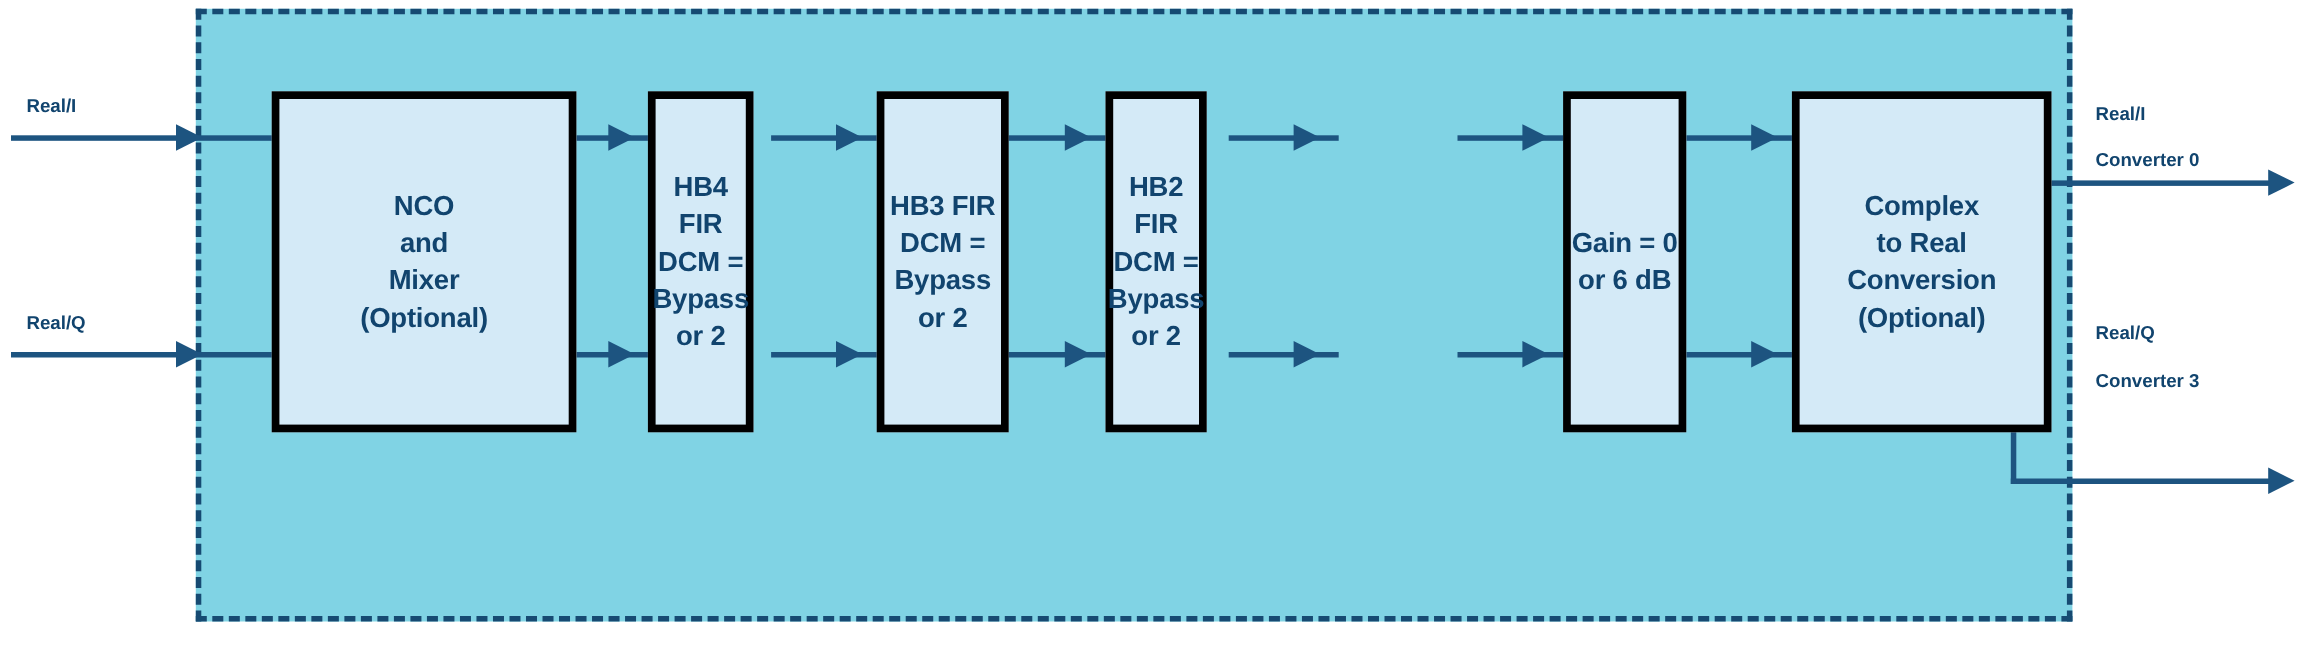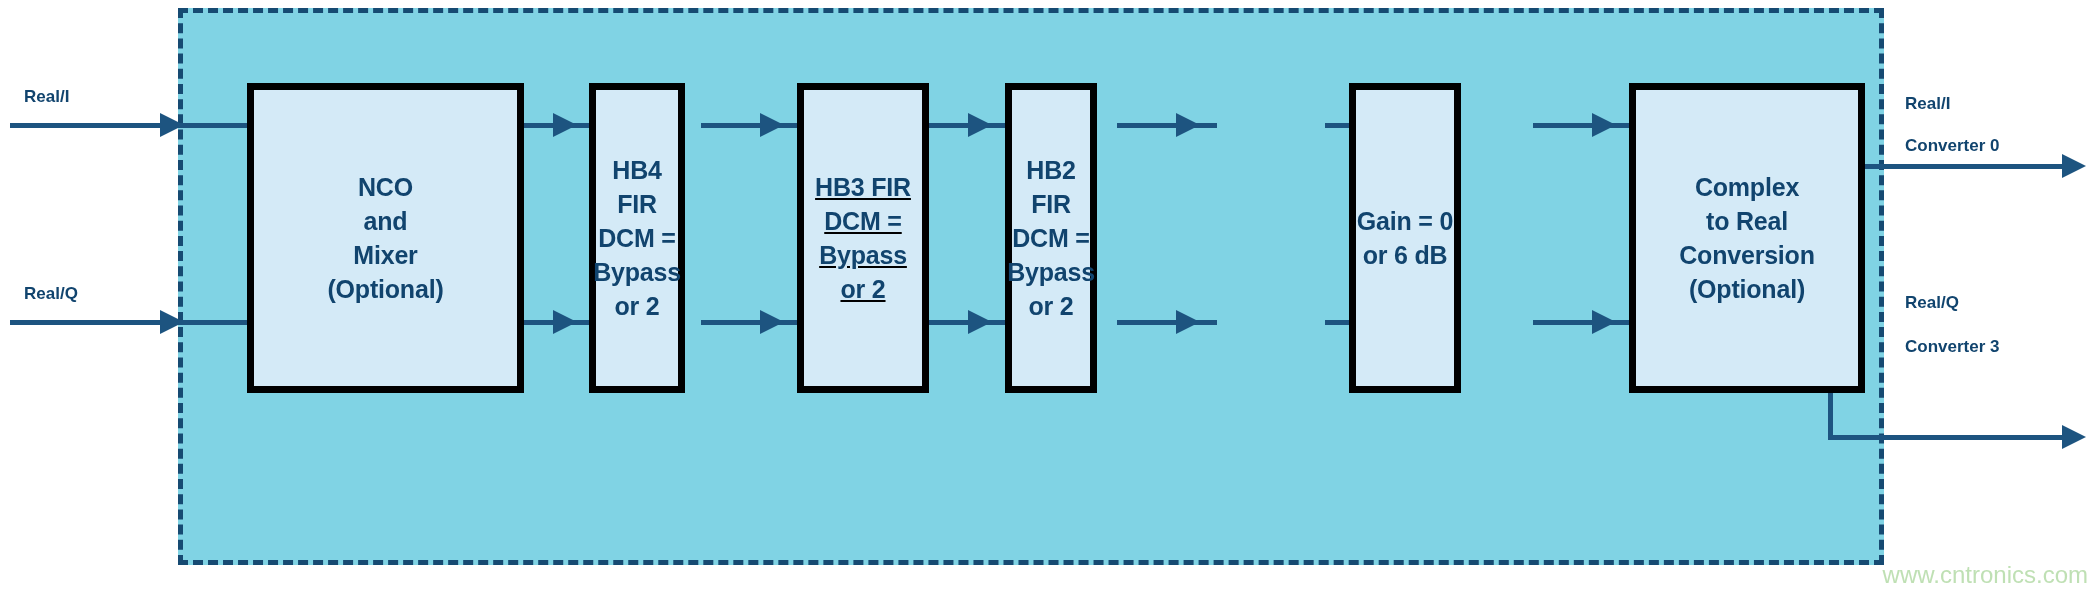--- a/index.html
+++ b/index.html
@@ -138,47 +138,46 @@
 and
 Mixer
 (Optional)</span>
   </div>
   <div class="block" style="left:589px;width:96px;">
     <span class="btext">HB4 FIR
 DCM =
 Bypass
 or 2</span>
   </div>
-  <div class="block" style="left:797px;width:132px;text-decoration:underline;">
+  <div class="block" style="left:797px;width:120px;">
     <span class="btext">HB3 FIR
 DCM =
 Bypass
 or 2</span>
   </div>
   <div class="block" style="left:1005px;width:92px;">
     <span class="btext">HB2 FIR
 DCM =
 Bypass
 or 2</span>
   </div>
-  <div class="block" style="left:1349px;width:112px;">
+  <div class="block" style="left:1421px;width:112px;">
     <span class="btext">Gain = 0
 or 6 dB</span>
   </div>
   <div class="block" style="left:1629px;width:236px;">
     <span class="btext">Complex
 to Real
 Conversion
 (Optional)</span>
   </div>
 
   <div class="edgelabel" style="left:24px;top:87px;">Real/I</div>
   <div class="edgelabel" style="left:24px;top:284px;">Real/Q</div>
 
   <div class="edgelabel" style="left:1905px;top:94px;">Real/I</div>
   <div class="edgelabel" style="left:1905px;top:136px;text-align:right;">Converter 0</div>
 
   <div class="edgelabel" style="left:1905px;top:293px;">Real/Q</div>
   <div class="edgelabel" style="left:1905px;top:337px;">Converter 3</div>
 
-  <div id="watermark">www.cntronics.com</div>
 
 </div>
 
 </body></html>

